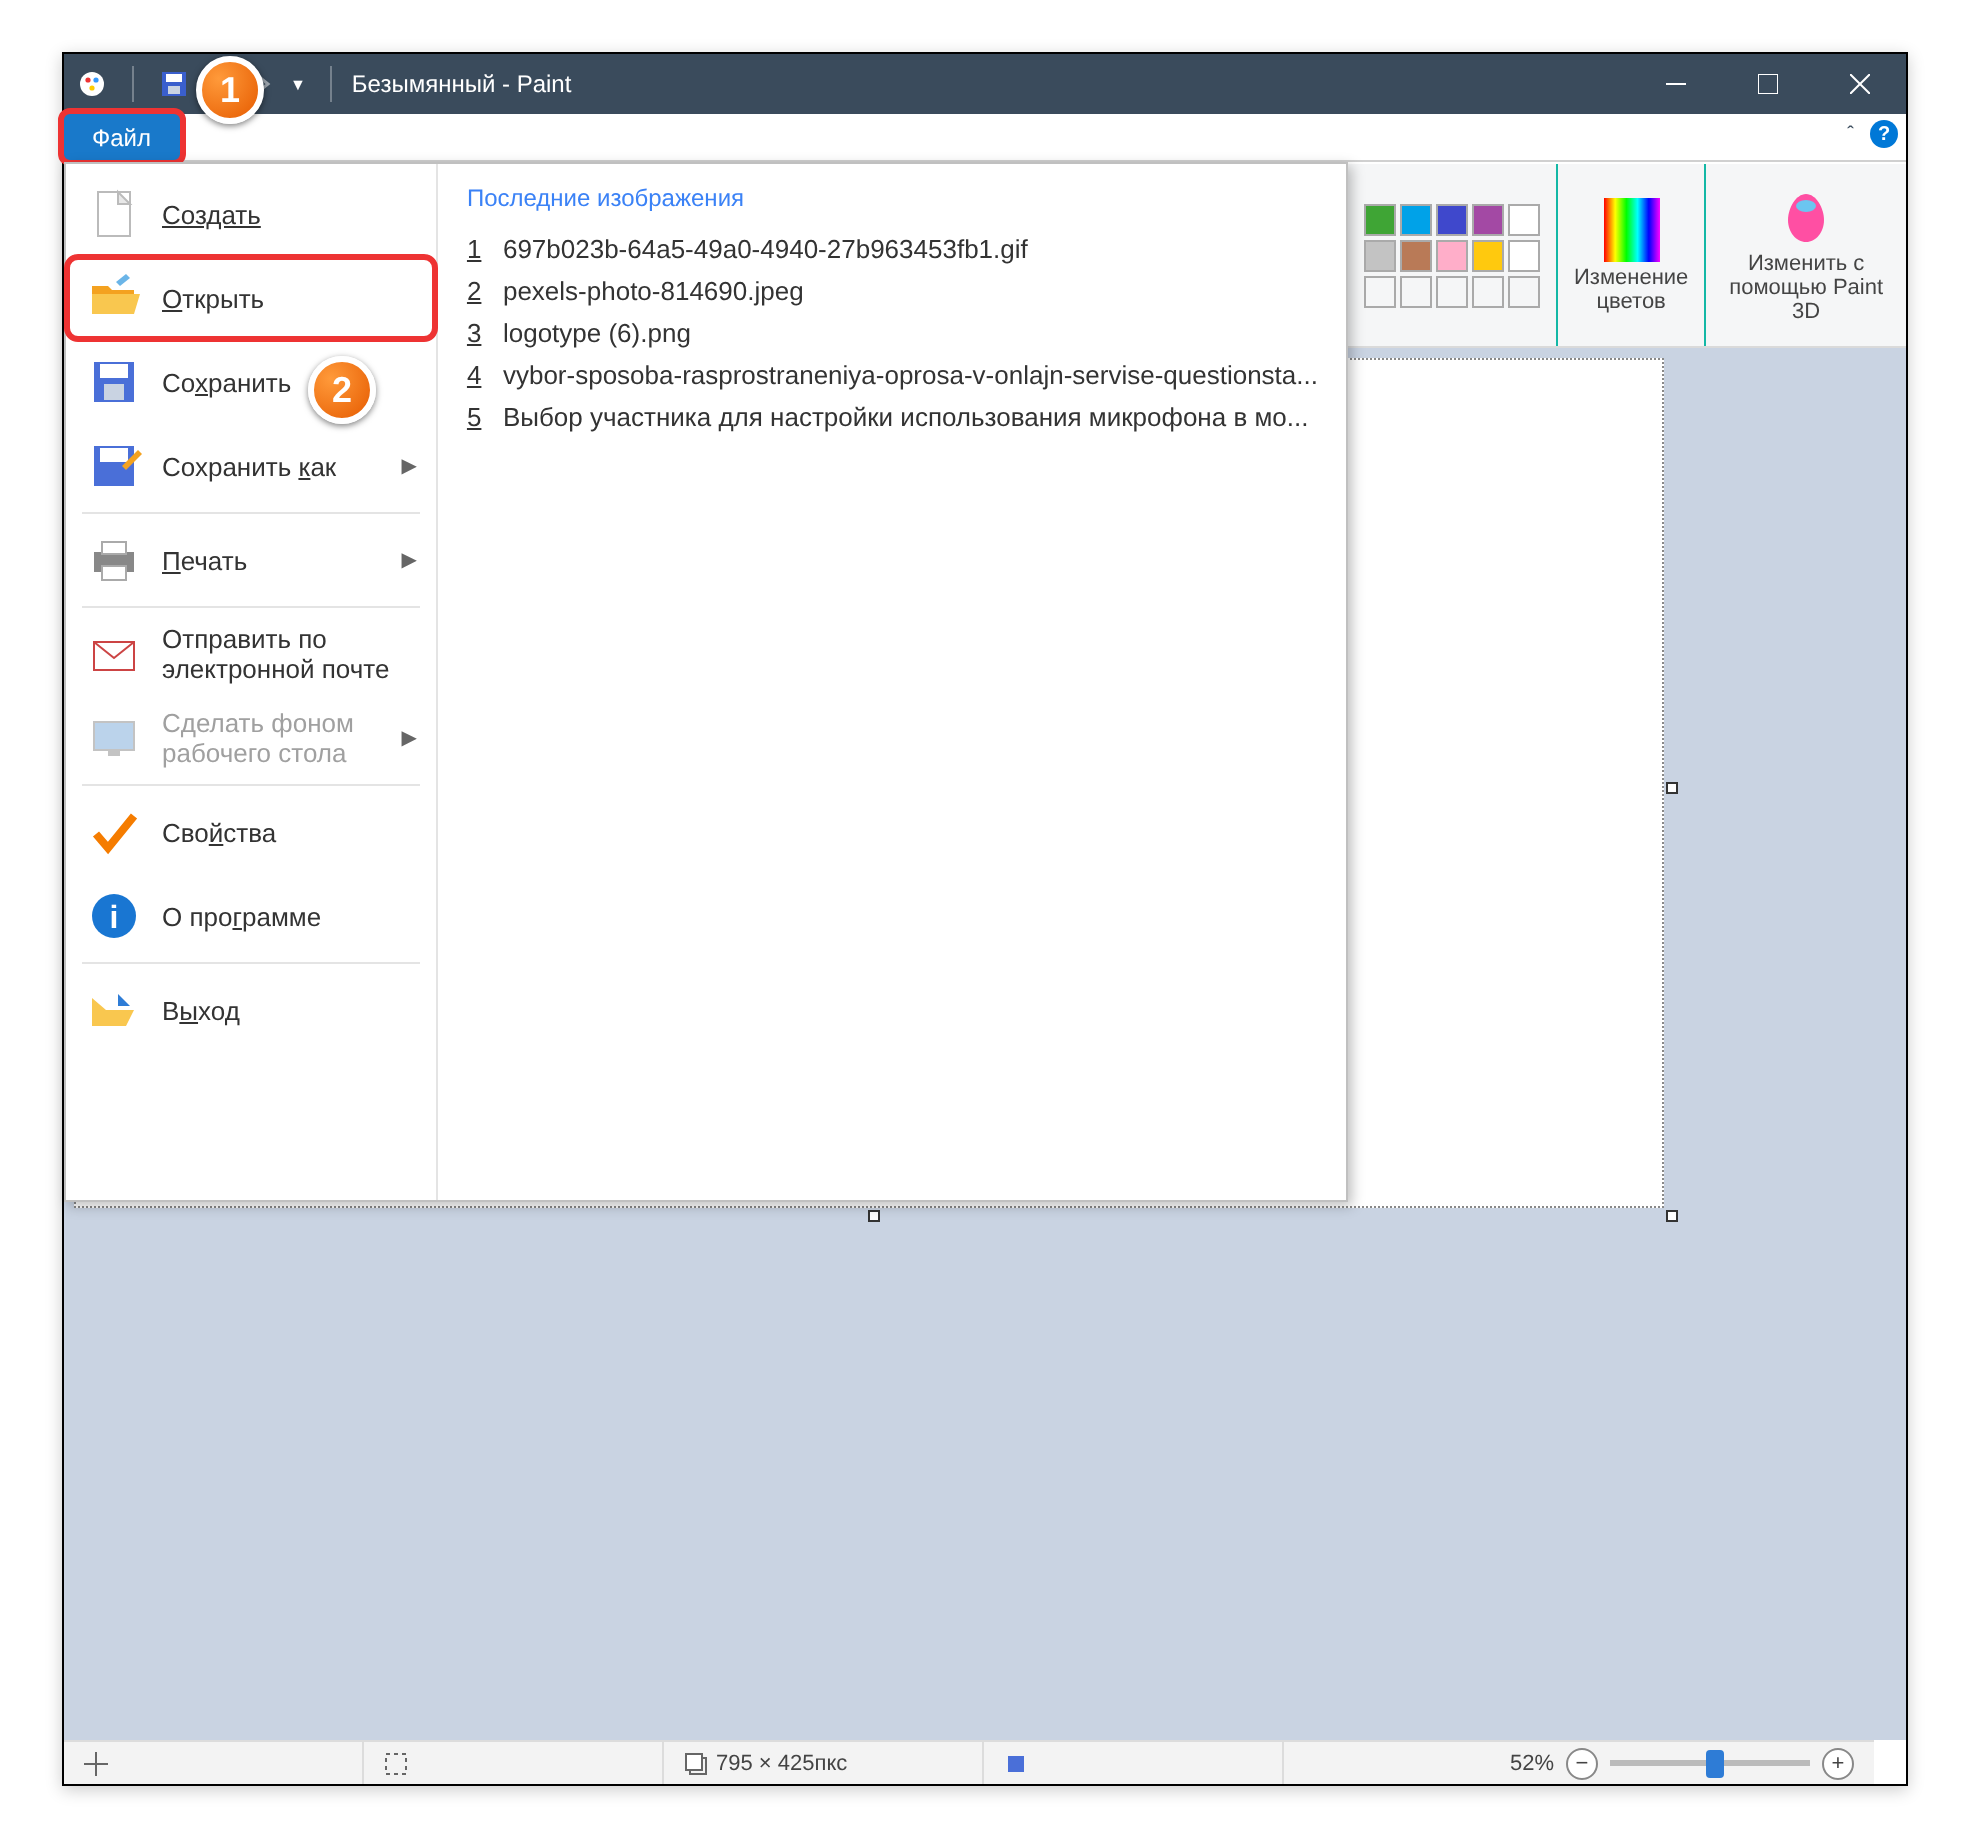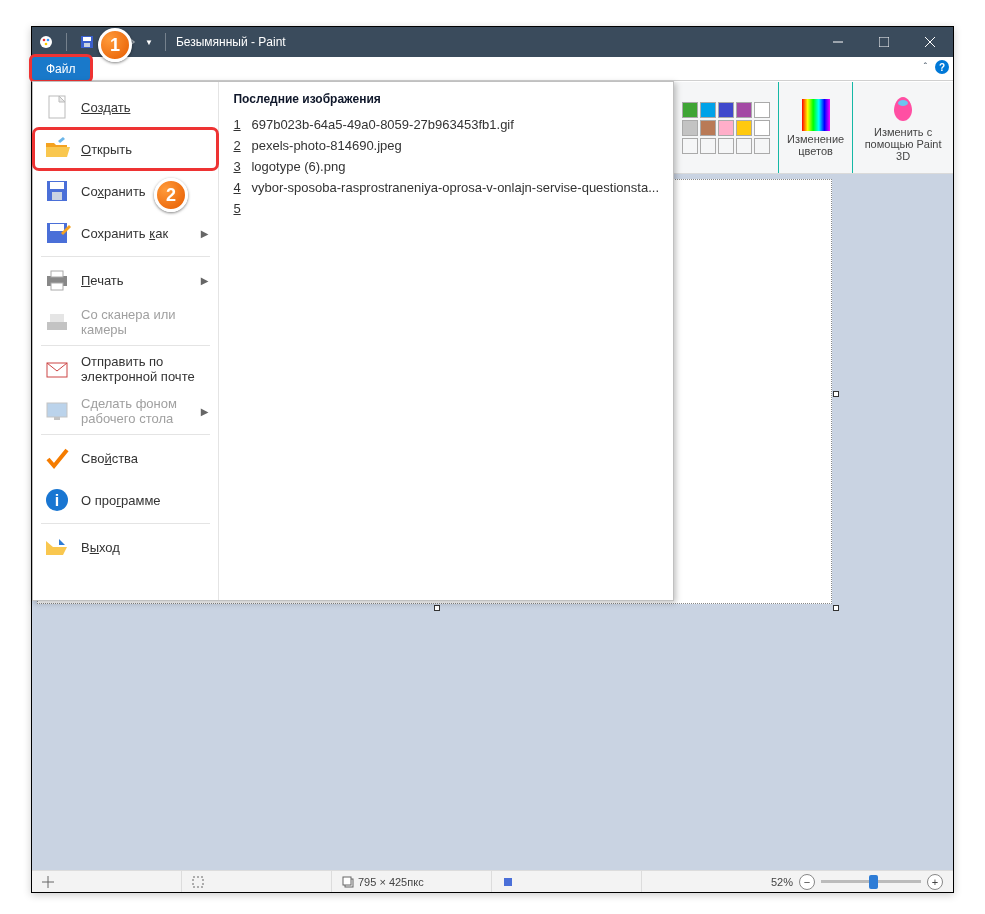--- a/index.html
+++ b/index.html
@@ -37,31 +37,31 @@
 .fm-left { width: 248px; border-right: 1px solid #e4e4e4; padding: 4px 0; }
 .fm-item { display: flex; align-items: center; height: 42px; padding: 0 10px; font-size: 13px; color: #333; position: relative; }
 .fm-item.disabled { color: #a0a0a0; }
 .fm-item .icon { width: 28px; height: 28px; margin-right: 10px; flex-shrink: 0; }
 .fm-item .arrow { margin-left: auto; color: #666; font-size: 10px; }
 .fm-item .ul { text-decoration: underline; }
 .fm-divider { height: 1px; background: #e4e4e4; margin: 2px 8px; }
 .fm-item.highlighted { outline: 3px solid #e33; outline-offset: -2px; border-radius: 6px; }
 
 .fm-right { flex: 1; padding: 10px 14px; font-size: 13px; }
-.fm-right h4 { font-size: 12px; font-weight: 700; margin-bottom: 8px; color: #0f172a; }
+.fm-right h4 { font-size: 12px; font-weight: 400; margin-bottom: 8px; color: #3b82f6; }
 .recent { display: flex; align-items: center; gap: 8px; padding: 3px 0; color: #333; white-space: nowrap; overflow: hidden; text-overflow: ellipsis; }
 .recent .num { text-decoration: underline; width: 10px; }
 
 
 .canvas-area { position: absolute; left: 0; top: 147px; right: 0; bottom: 22px; background: #c9d3e2; }
 .canvas { position: absolute; left: 5px; top: 5px; width: 795px; height: 425px; background: #fff; border: 1px dotted #888; }
 .handle { width: 6px; height: 6px; background: #fff; border: 1px solid #333; position: absolute; }
 
 
-.status { position: absolute; left: 0; right: 0; bottom: 0; height: 22px; background: #f3f3f3; border-top: 1px solid #dcdcdc; display: flex; align-items: center; font-size: 11px; color: #444; justify-content: space-between; }
+.status { position: absolute; left: 0; right: 16px; bottom: 0; height: 22px; background: #f3f3f3; border-top: 1px solid #dcdcdc; display: flex; align-items: center; font-size: 11px; color: #444; justify-content: space-between; }
 .status .cell { display: flex; align-items: center; gap: 4px; padding: 0 10px; border-right: 1px solid #dcdcdc; height: 100%; }
 .status .spacer { flex: 1; }
 .zoom { display: flex; align-items: center; gap: 6px; padding: 0 10px; }
 .zbtn { width: 16px; height: 16px; border: 1px solid #888; border-radius: 50%; display: flex; align-items: center; justify-content: center; font-size: 11px; background: #fff; }
 .slider { width: 100px; height: 3px; background: #bbb; position: relative; }
 .slider .thumb { position: absolute; left: 48px; top: -5px; width: 9px; height: 14px; background: #2e7cd6; border-radius: 2px; }
 
 
 .badge { position: absolute; width: 34px; height: 34px; border-radius: 50%; background: radial-gradient(circle at 30% 30%, #ff9a3a, #e65b00); border: 3px solid #fff; box-shadow: 0 1px 3px rgba(0,0,0,.5); color: #fff; font-weight: bold; font-size: 18px; display: flex; align-items: center; justify-content: center; z-index: 50; }
 </style>
@@ -201,27 +201,20 @@
       <div class="fm-divider"></div>
       <div class="fm-item">
         <svg class="icon" viewBox="0 0 28 28">
             <rect x="4" y="10" width="20" height="10" fill="#888"></rect>
             <rect x="8" y="5" width="12" height="6" fill="#fff" stroke="#aaa"></rect>
             <rect x="8" y="17" width="12" height="7" fill="#fff" stroke="#aaa"></rect>
           </svg>
         <span><span class="ul">П</span>ечать</span>
         <span class="arrow">▶</span>
       </div>
-      <div class="fm-item disabled">
-        <svg class="icon" viewBox="0 0 28 28" opacity=".5">
-            <rect x="4" y="14" width="20" height="8" fill="#888"></rect>
-            <rect x="7" y="6" width="14" height="8" fill="#ccc"></rect>
-          </svg>
-        <span>Со сканера или камеры</span>
-      </div>
       <div class="fm-divider"></div>
       <div class="fm-item">
         <svg class="icon" viewBox="0 0 28 28">
             <rect x="4" y="8" width="20" height="14" fill="#fff" stroke="#c44"></rect>
             <path d="M4 8 L14 16 L24 8" stroke="#c44" fill="none"></path>
           </svg>
         <span>Отправить по электронной почте</span>
       </div>
       <div class="fm-item disabled">
         <svg class="icon" viewBox="0 0 28 28" opacity=".5">
@@ -251,36 +244,37 @@
             <path d="M3 8 L3 22 L20 22 L24 14 L10 14 Z" fill="#f9c74f"></path>
             <path d="M16 6 L22 12 L16 12" fill="#2e7cd6"></path>
           </svg>
         <span>В<span class="ul">ы</span>ход</span>
       </div>
     </div>
     <div class="fm-right">
       <h4>Последние изображения</h4>
       <div class="recent">
           <span class="num">1</span>
-          <span>697b023b-64a5-49a0-8059-27b963453fb1.gif</span>
+          <span>697b023b-64a5-49a0-4940-27b963453fb1.gif</span>
         </div>
       <div class="recent">
           <span class="num">2</span>
           <span>pexels-photo-814690.jpeg</span>
         </div>
       <div class="recent">
           <span class="num">3</span>
           <span>logotype (6).png</span>
         </div>
       <div class="recent">
           <span class="num">4</span>
           <span>vybor-sposoba-rasprostraneniya-oprosa-v-onlajn-servise-questionsta...</span>
         </div>
       <div class="recent">
           <span class="num">5</span>
+          <span>Выбор участника для настройки использования микрофона в мо...</span>
         </div>
     </div>
   </div>
 
   <div class="status">
     <div class="cell" style="width:150px">
         <svg width="12" height="12">
           <line x1="6" y1="0" x2="6" y2="12" stroke="#666"></line>
           <line x1="0" y1="6" x2="12" y2="6" stroke="#666"></line>
         </svg>

